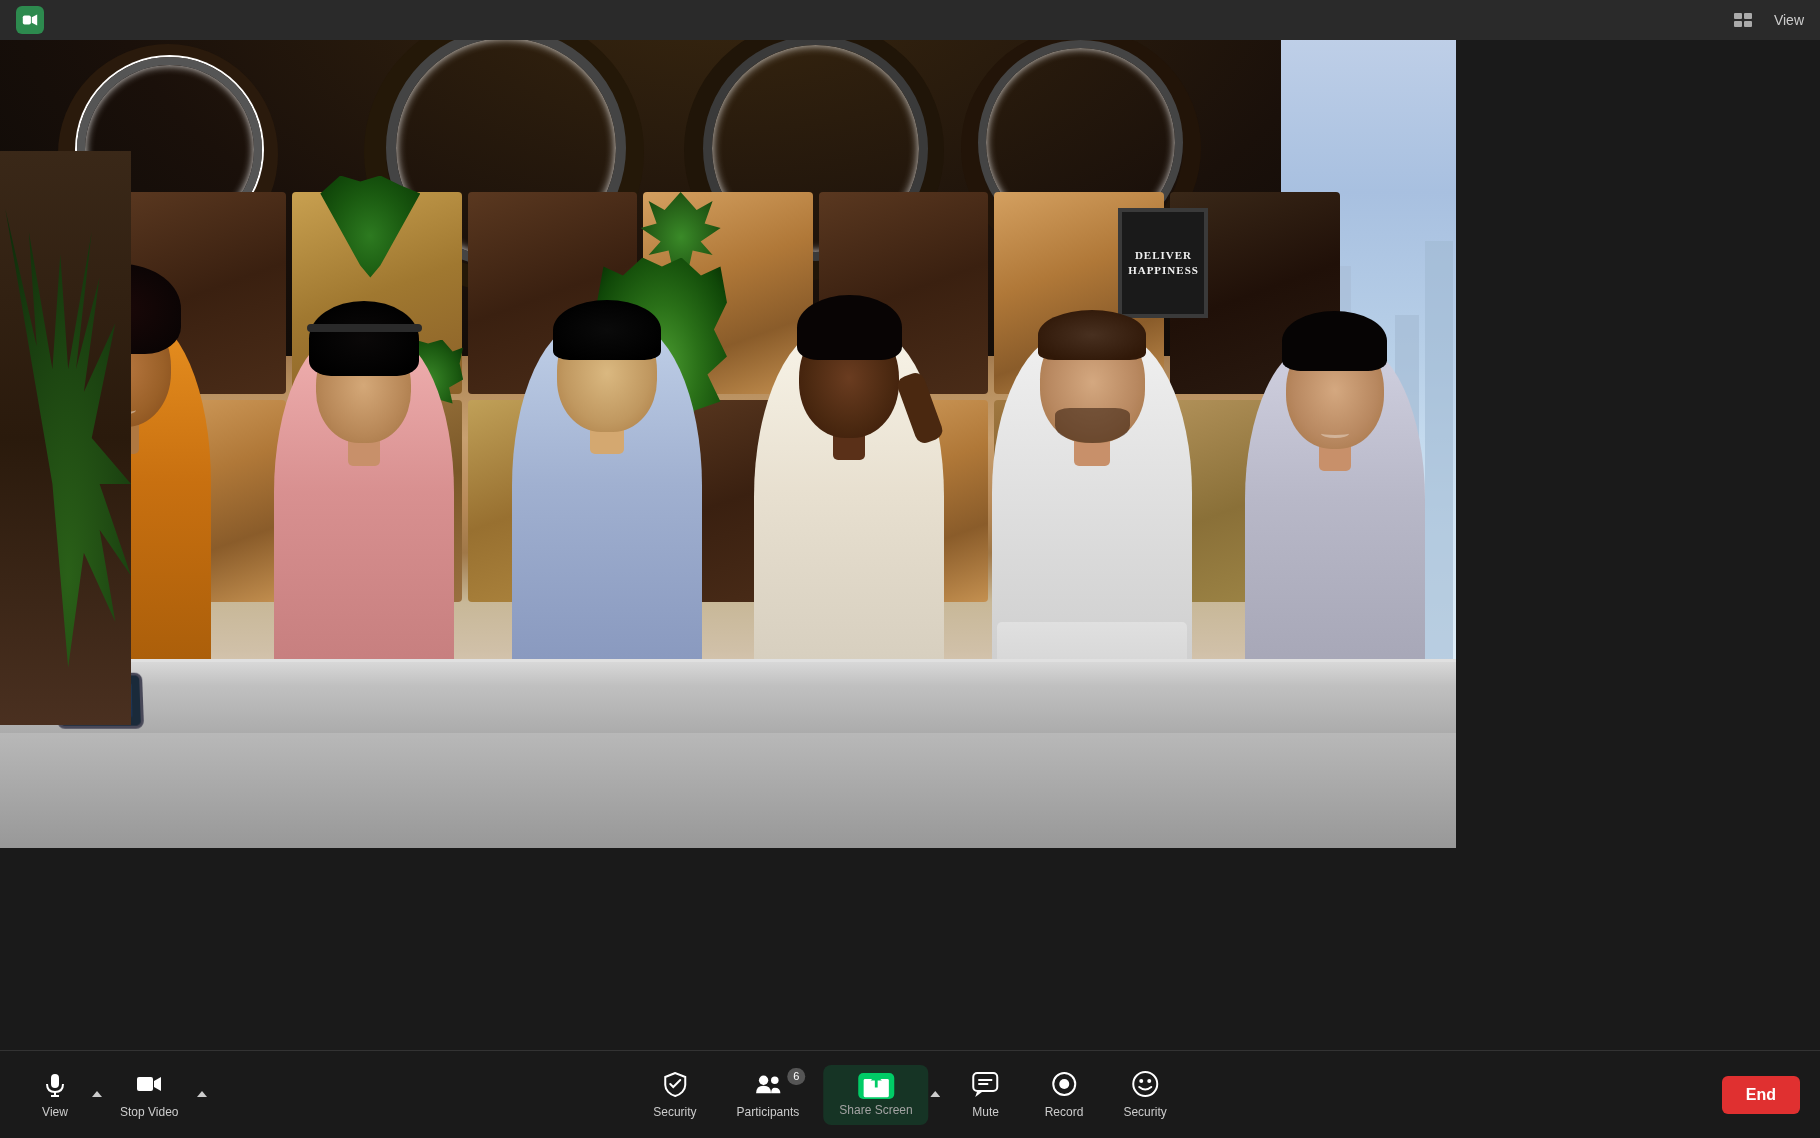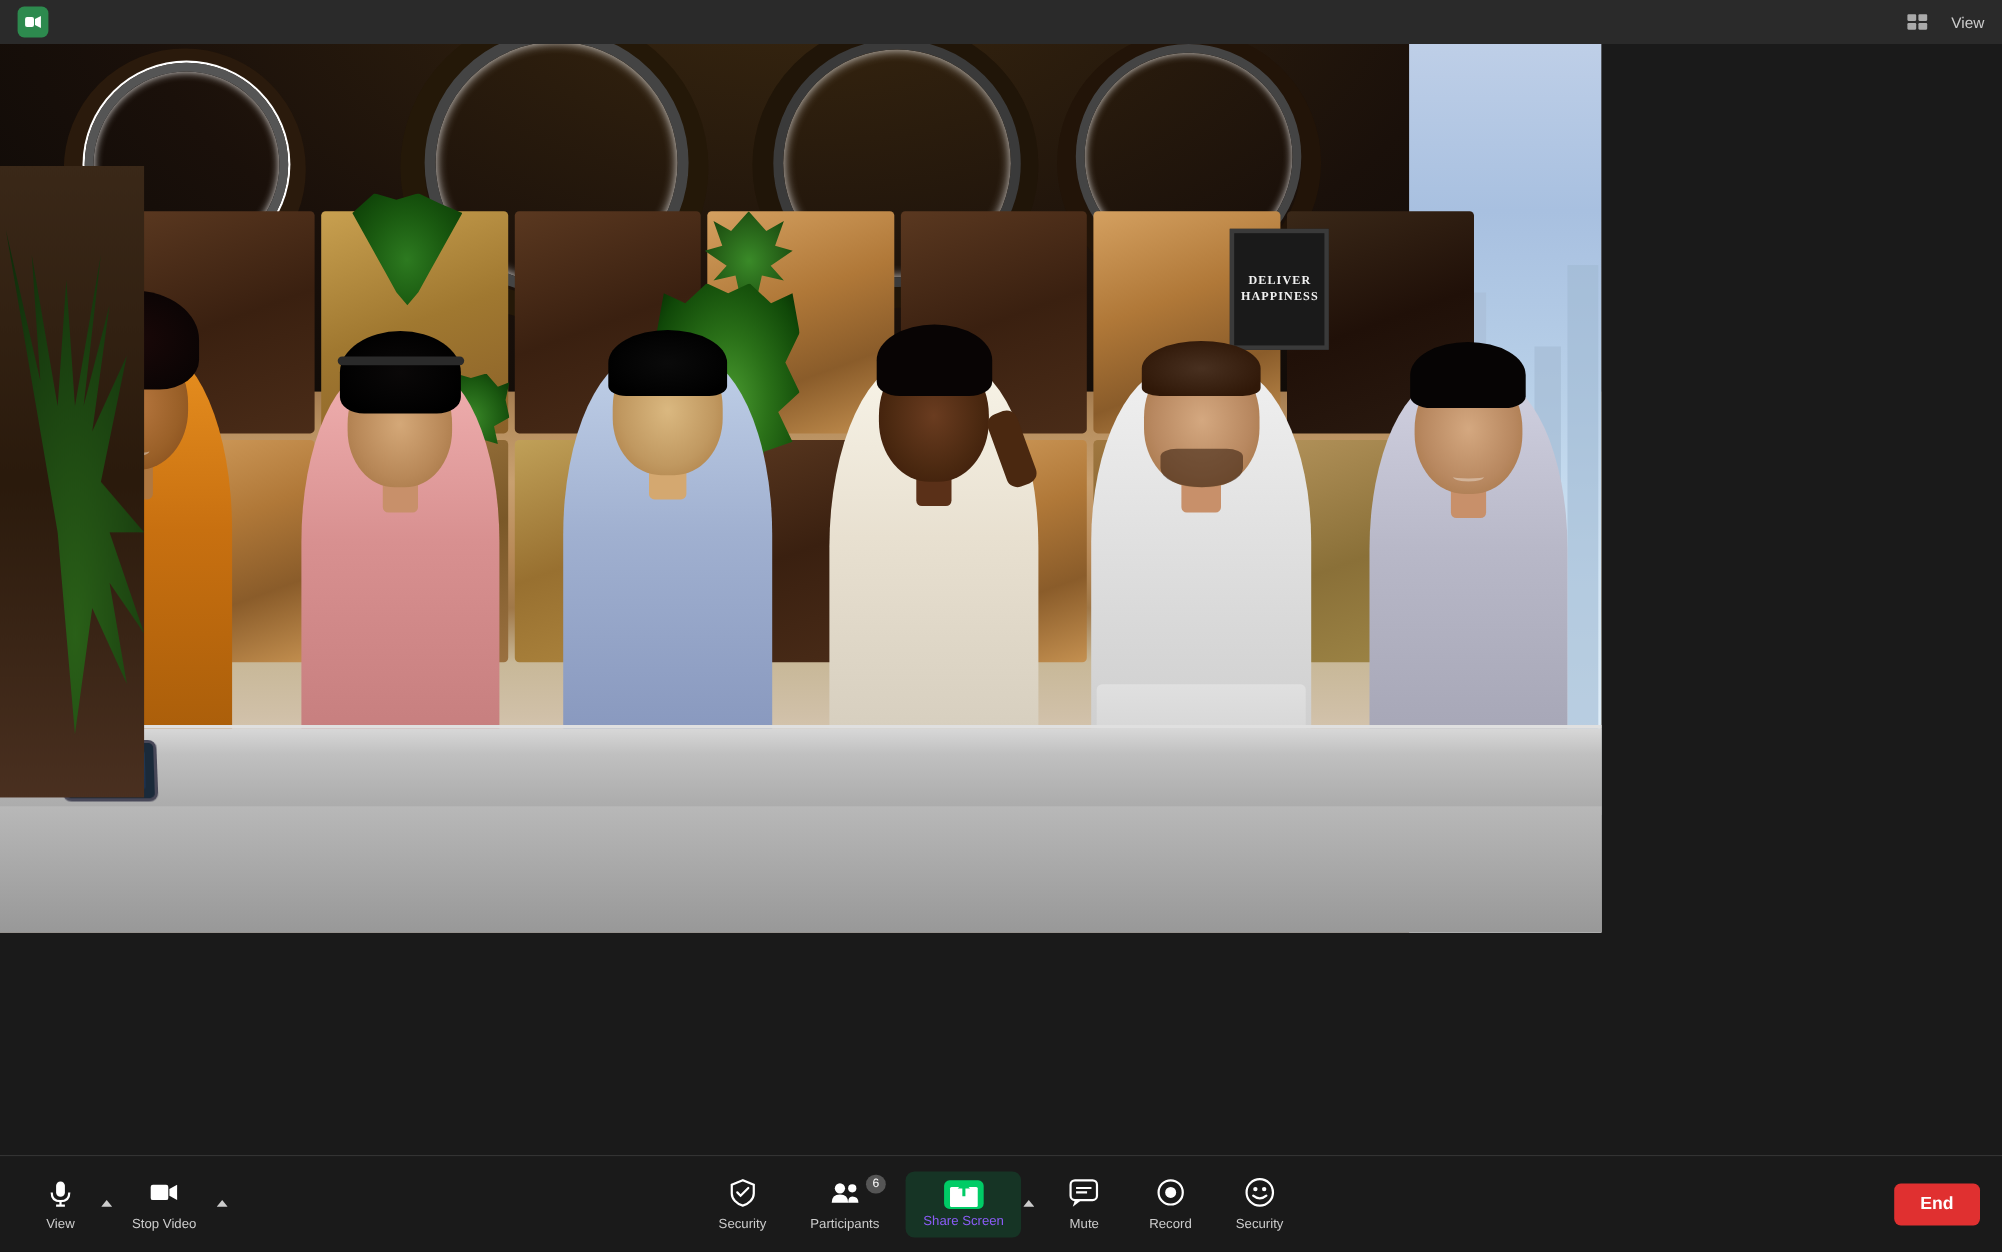--- a/index.html
+++ b/index.html
@@ -731,21 +731,21 @@
             width:36px; height:26px; background:#00cc66; border-radius:5px;
             display:flex; align-items:center; justify-content:center;
           ">
             <svg viewBox="0 0 20 16" width="20" height="16" fill="white">
               <rect x="1" y="3" width="18" height="13" rx="1" fill="white"></rect>
               <polygon points="10,0 6,4 14,4" fill="#00cc66"></polygon>
               <line x1="10" y1="0" x2="10" y2="9" stroke="#00cc66" stroke-width="2"></line>
             </svg>
           </div>
         </span>
-        <span class="label" style="color:#8b5cf6;">Share Screen</span>
+        <span class="label" style="color:#a3a3a3;">Share Screen</span>
       </button>
       <button class="chevron-btn">
         <svg width="10" height="8" viewBox="0 0 10 8" fill="#ccc">
           <polygon points="0,6 5,0 10,6"></polygon>
         </svg>
       </button>
     </div>
 
     <button class="tool-btn">
       <span class="toolbar-icon">

